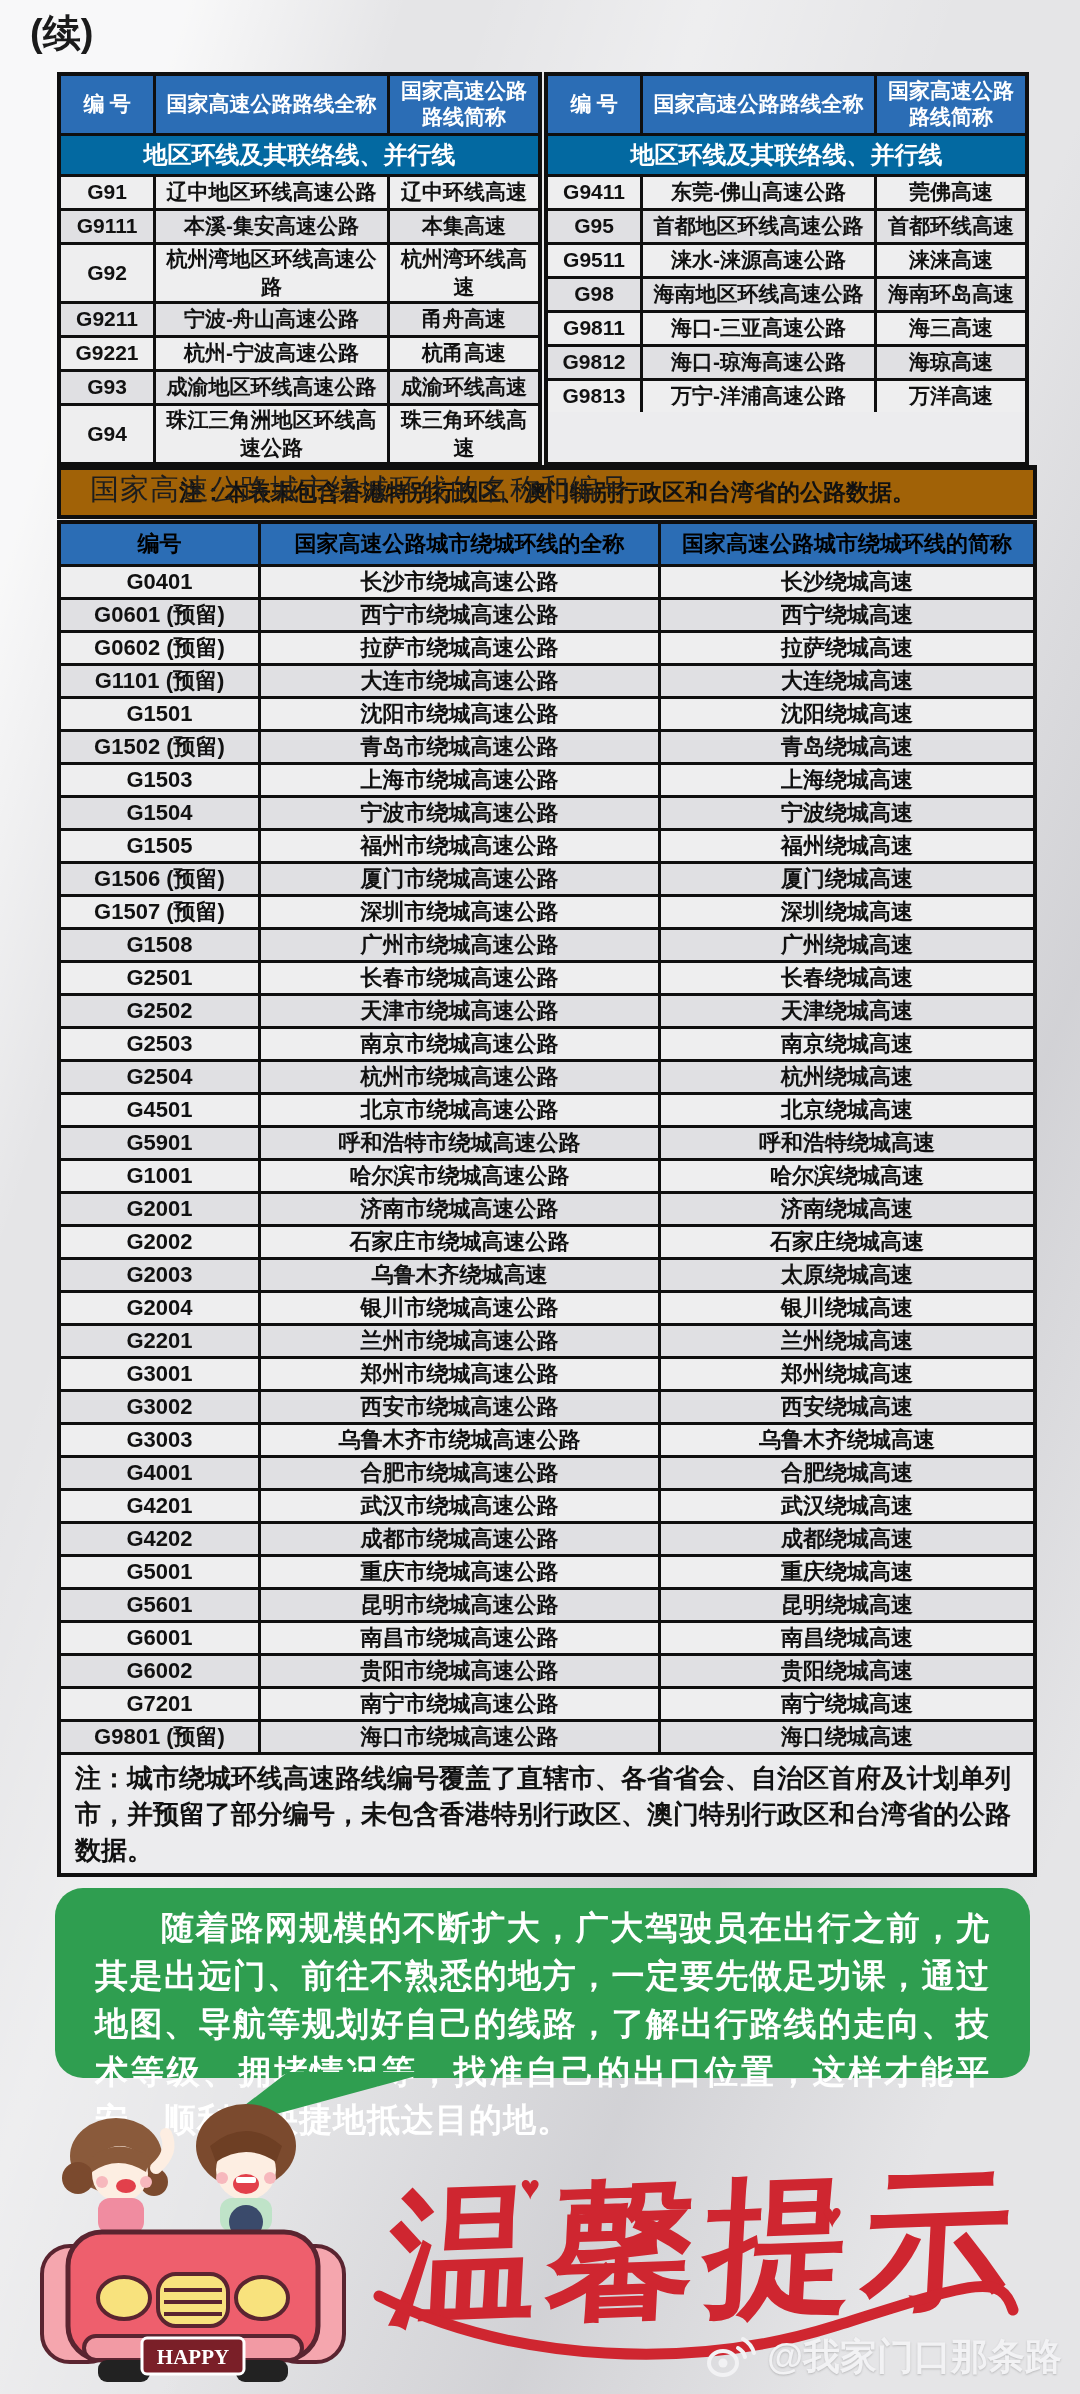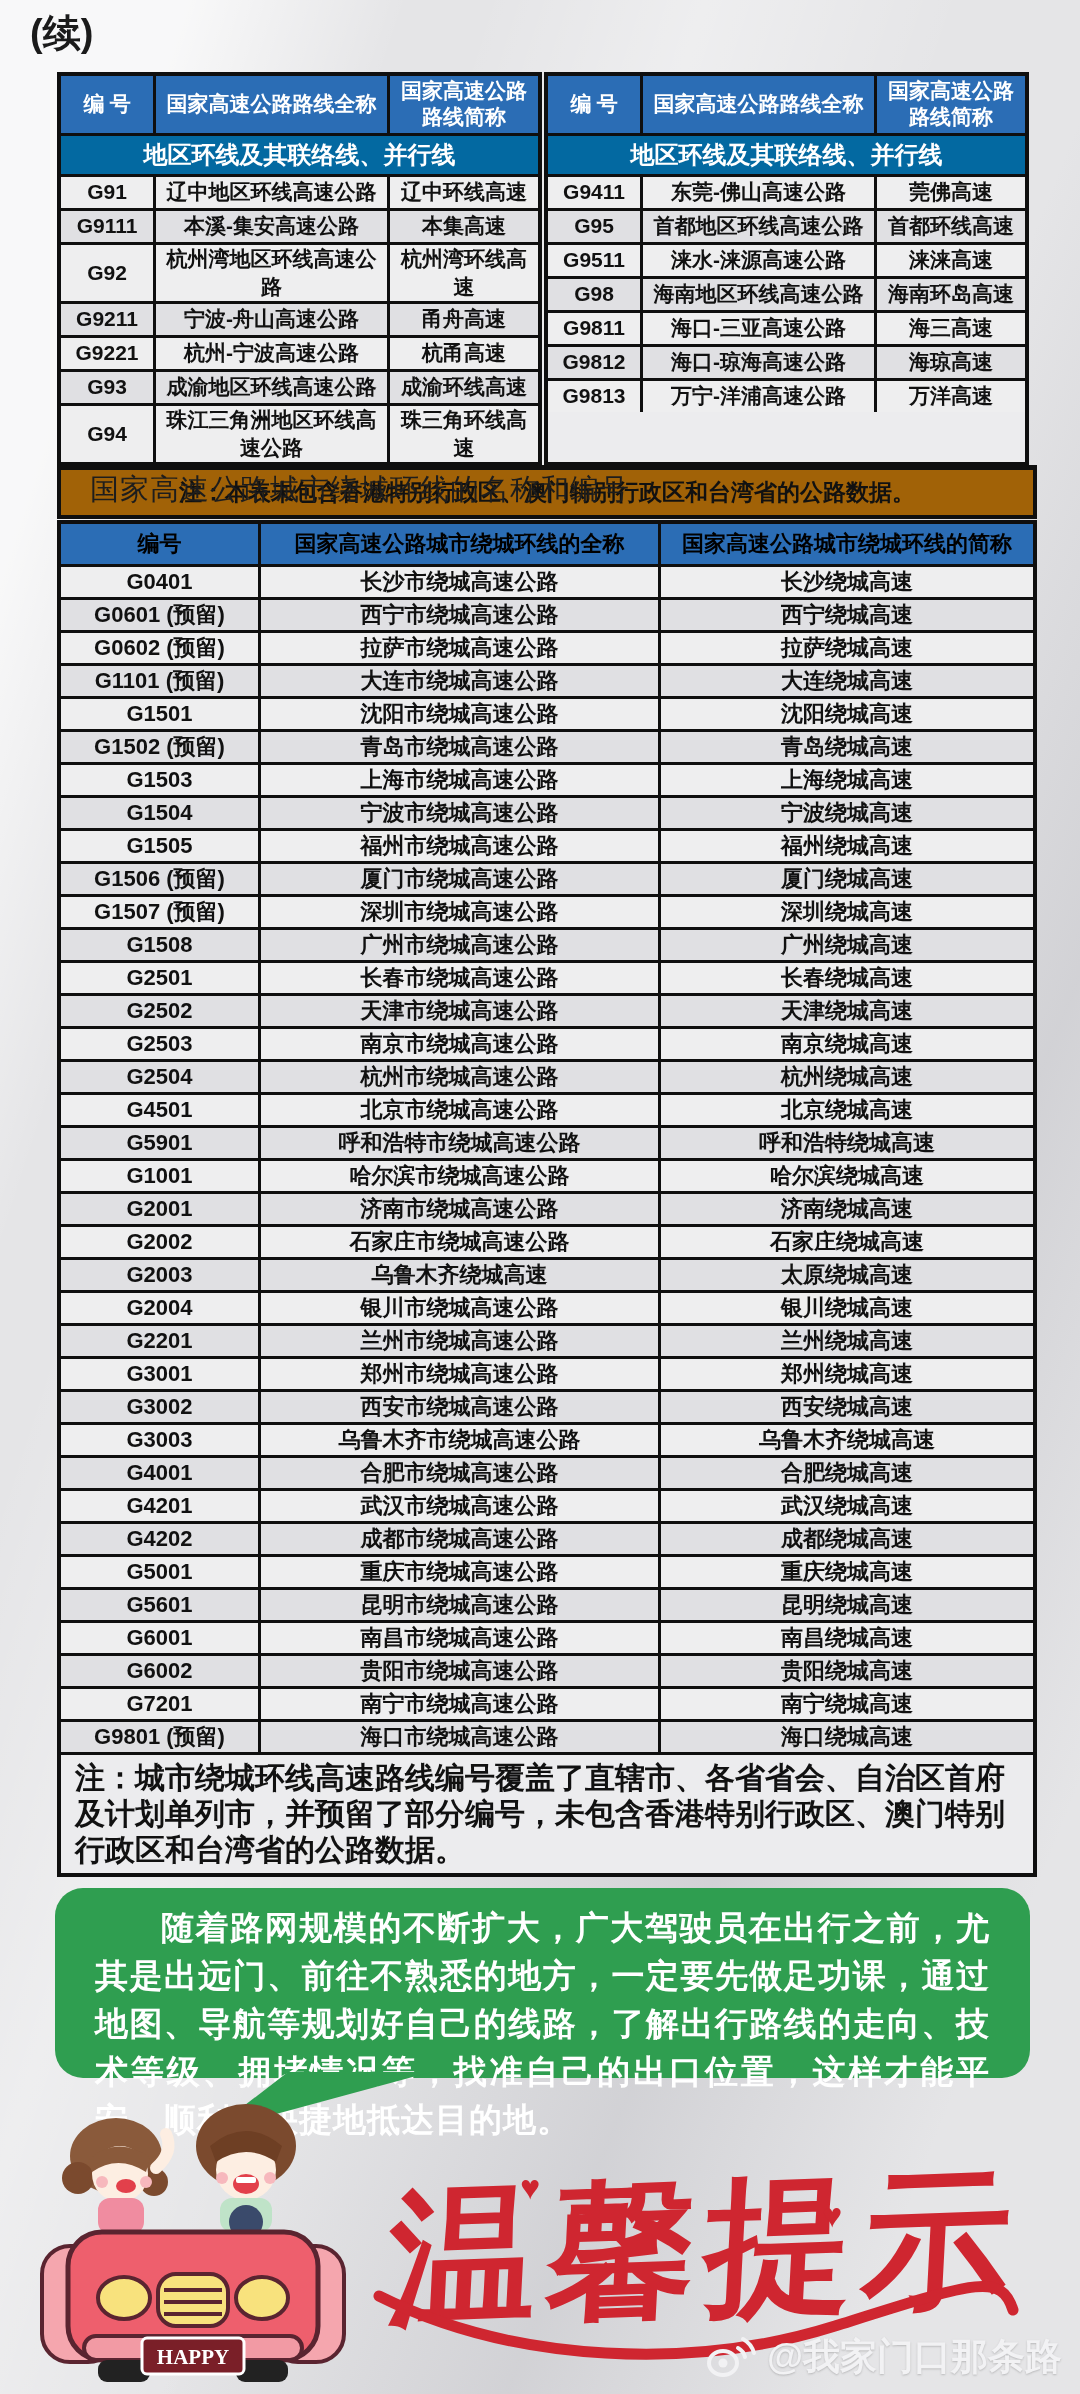--- a/index.html
+++ b/index.html
@@ -35,21 +35,21 @@
   
   .section-title{position:absolute;left:90px;top:470px;font-size:29px;font-weight:normal;color:#1d1d1d;letter-spacing:1px;}
   .ring{position:absolute;left:57px;top:520px;width:980px;border:4px solid #0f0f0f;box-sizing:border-box;background:#ececee;}
   .ring-head{display:grid;grid-template-columns:200px 400px 1fr;background:#2b6db5;}
   .ring-head>div{color:#000000;font-weight:bold;text-align:center;font-size:22px;min-height:40px;
                  display:flex;align-items:center;justify-content:center;border-right:3px solid #0f0f0f;
                  font-family:"Liberation Serif",serif;}
   .ring-head>div:last-child{border-right:none;}
   .ring .rrow{grid-template-columns:200px 400px 1fr;}
   .ring .rrow>div{font-size:22px;min-height:30px;}
-  .ring-note{border-top:3px solid #0f0f0f;background:#ececee;font-weight:bold;font-size:30px;
+  .ring-note{border-top:3px solid #0f0f0f;background:#ececee;font-weight:bold;font-size:26px;
              line-height:36px;padding:5px 14px;text-align:left;}
 
   
   .bubble{position:absolute;left:55px;top:1888px;width:975px;height:190px;background:#2f9e50;
           border-radius:28px;box-sizing:border-box;padding:16px 40px 0;color:#fff;font-weight:bold;
           font-size:33px;line-height:48px;letter-spacing:1px;text-align:justify;}
   .bubble p{margin:0;text-indent:2em;}
   .bubble-tail{position:absolute;left:210px;top:2072px;width:260px;height:60px;background:#2f9e50;
                clip-path:polygon(30% 0,85% 0,0 100%);}
 

